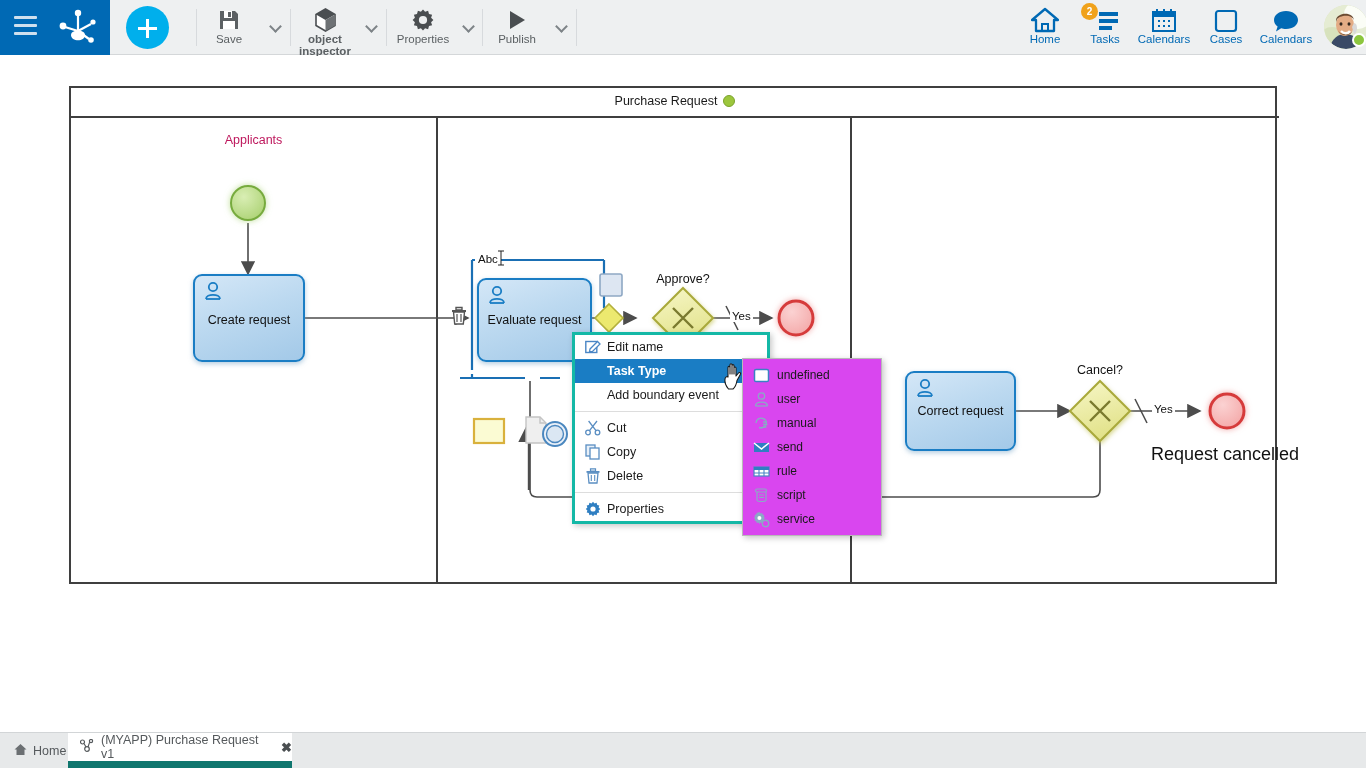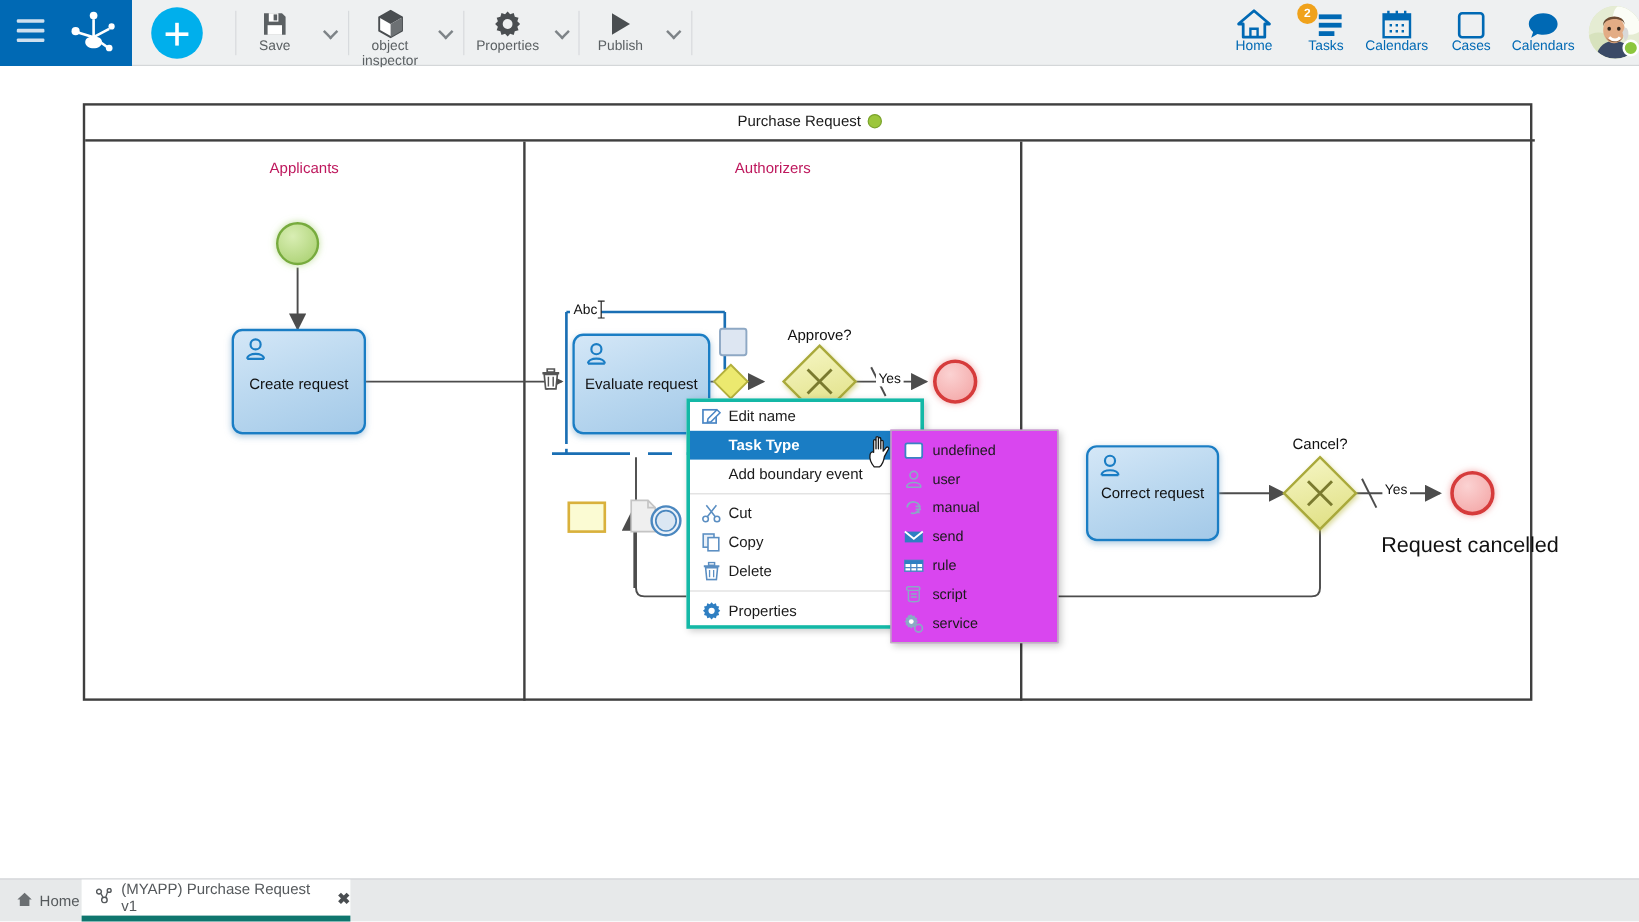--- a/index.html
+++ b/index.html
@@ -101,21 +101,21 @@
 
   #cursor { position:absolute; left:722px; top:360px; width:26px; height:32px; z-index:60; pointer-events:none; }
 
   
   #tabbar { position:absolute; left:0; top:732px; width:1366px; height:36px;
             background:#e7e9ea; border-top:1px solid #d2d5d7; }
   .btab { position:absolute; top:0; height:36px; font-size:12.5px; color:#55595c;
           display:flex; align-items:center; cursor:pointer; }
   #tabHome { left:0; width:68px; padding-left:14px; }
   #tabDoc { left:68px; width:224px; background:#fff; padding-left:12px;
-            border-bottom:6px solid #0f766e; }
+            border-bottom:8px solid #0f766e; }
   #tabDocClose { margin-left:8px; color:#4a4e51; font-size:13px; font-weight:bold; }
 </style>
 </head>
 <body>
 
 <div id="topbar">
 
   <div id="brandblock">
     <div id="hamburger">
       <i></i>
@@ -145,21 +145,21 @@
         <rect x="6" y="2" width="8" height="7" fill="#fff"></rect>
         <rect x="10" y="3" width="3" height="5" fill="#5b6063"></rect>
         <rect x="5" y="12" width="12" height="8" fill="#fff"></rect>
       </svg>
     </div>
     <div class="tl">Save</div>
   </div>
   <div class="caret" style="left:268px;"></div>
   <div class="tsep" style="left:290px;"></div>
 
-  <div class="tbtn" style="left:296px; width:58px;">
+  <div class="tbtn" style="left:296px; width:58px;font-weight:bold;">
     <div class="ti">
       <svg width="23" height="24" viewBox="0 0 23 24">
         <path d="M11.5 1 L21 6.5 V17.5 L11.5 23 L2 17.5 V6.5 Z" fill="#fff" stroke="#4a4e51" stroke-width="1.6"></path>
         <path d="M11.5 1 L21 6.5 L11.5 12 L2 6.5 Z" fill="#4a4e51"></path>
         <path d="M11.5 12 L21 6.5 V17.5 L11.5 23 Z" fill="#6d7174"></path>
       </svg>
     </div>
     <div class="tl">object
 inspector</div>
   </div>
@@ -318,21 +318,20 @@
 <div id="canvas">
 
   <div id="pool">
     <div id="poolhdr"></div>
     <div id="pooltitle">
       <span>Purchase Request</span><span id="poolgreendot"></span>
     </div>
     <div class="lanediv" style="left:365px;"></div>
     <div class="lanediv" style="left:779px;"></div>
     <div class="lanelbl" style="left:0; width:365px;">Applicants</div>
-    <div class="lanelbl" style="left:367px; width:412px;">Authorizers</div>
   </div>
 
   <svg class="ov">
     <defs>
       <marker id="arr" markerWidth="9" markerHeight="9" refX="8" refY="4.5" orient="auto">
         <path d="M0 0 L9 4.5 L0 9 z" fill="#4c4c4c"></path>
       </marker>
       <filter id="glow" x="-30%" y="-30%" width="160%" height="160%">
         <feDropShadow dx="1" dy="2" stdDeviation="2.5" flood-color="#7fb0d6" flood-opacity="0.6"></feDropShadow>
       </filter>

